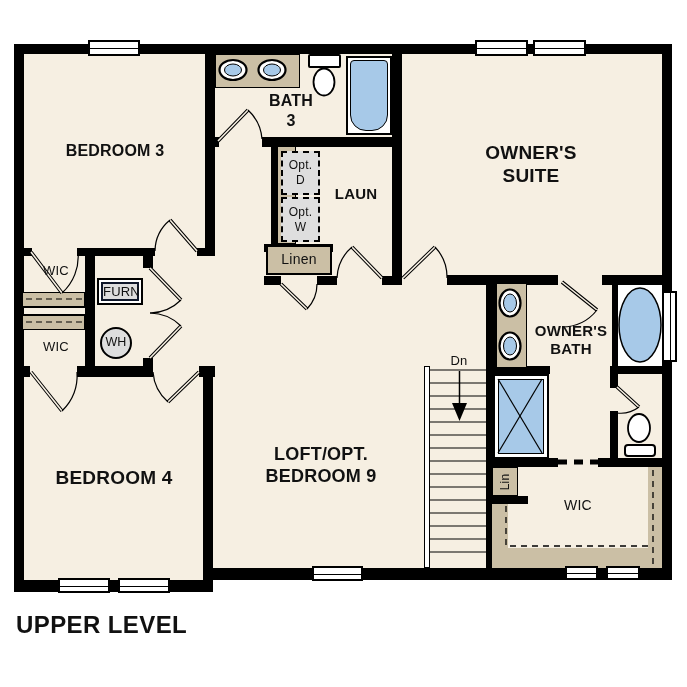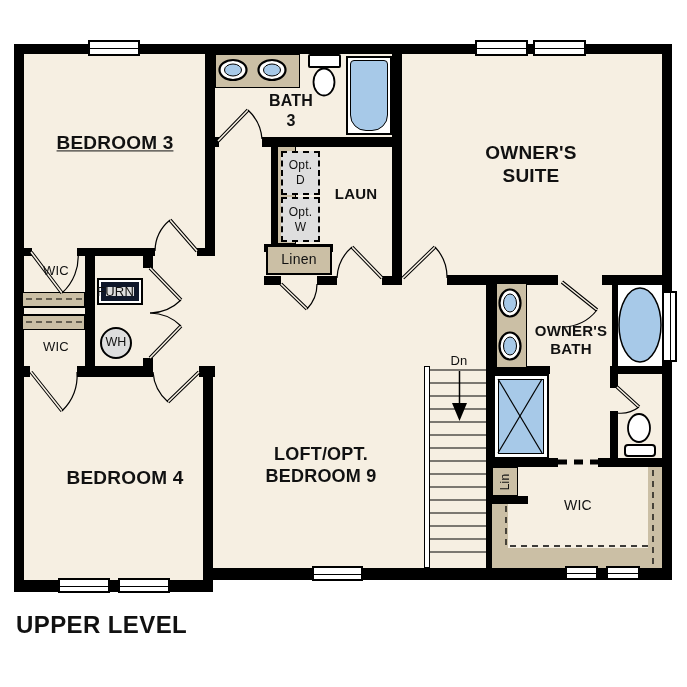--- a/index.html
+++ b/index.html
@@ -119,21 +119,21 @@
 
   <div class="graybox dashedbox" style="left:281px;top:151px;width:39px;height:44px;">
     <span class="lbl reg" style="position:static;transform:none;font-size:12px;">Opt.
 D</span>
   </div>
   <div class="graybox dashedbox" style="left:281px;top:197px;width:39px;height:45px;">
     <span class="lbl reg" style="position:static;transform:none;font-size:12px;">Opt.
 W</span>
   </div>
   <div style="position:absolute;left:97px;top:278px;width:46px;height:27px;background:#fff;border:2px solid #000;box-sizing:border-box;">
-    <div class="graybox" style="position:absolute;left:2px;top:2px;right:2px;bottom:2px;border:5px solid #0f172a;display:flex;align-items:center;justify-content:flex-end;">
+    <div class="graybox" style="position:absolute;left:2px;top:2px;right:2px;bottom:2px;border:2px solid #0f172a;display:flex;align-items:center;justify-content:flex-start;">
       <span class="lbl reg" style="position:static;transform:none;font-size:13px;">FURN</span>
     </div>
   </div>
   <div class="graybox" style="left:100px;top:327px;width:32px;height:32px;border:2px solid #000;border-radius:50%;display:flex;align-items:center;justify-content:center;">
     <span class="lbl reg" style="position:static;transform:none;font-size:12.5px;">WH</span>
   </div>
 
   <svg width="687" height="687" viewBox="0 0 687 687">
 
     <g stroke="#000" stroke-width="1">
@@ -201,30 +201,30 @@
     <g stroke="#000" stroke-width="1.3" fill="none" stroke-dasharray="6,5">
       <path d="M506,506 V546 H648"></path>
       <path d="M653,470 V564"></path>
     </g>
     <g stroke="#000" stroke-width="1.2" stroke-dasharray="6,4">
       <line x1="26" y1="299" x2="83" y2="299"></line>
       <line x1="26" y1="322" x2="83" y2="322"></line>
     </g>
   </svg>
 
-  <div class="lbl" style="left:115px;top:143px;font-size:19px;text-decoration:underline;">BEDROOM 3</div>
+  <div class="lbl" style="left:115px;top:151px;font-size:16px;">BEDROOM 3</div>
   <div class="lbl" style="left:291px;top:111px;font-size:16px;">BATH
 3</div>
   <div class="lbl" style="left:531px;top:164px;font-size:19px;">OWNER'S
 SUITE</div>
   <div class="lbl" style="left:356px;top:194px;font-size:15px;">LAUN</div>
   <div class="lbl reg" style="left:299px;top:260px;font-size:14px;">Linen</div>
   <div class="lbl reg" style="left:56px;top:271px;font-size:13px;">WIC</div>
   <div class="lbl reg" style="left:56px;top:347px;font-size:13px;">WIC</div>
-  <div class="lbl" style="left:114px;top:478px;font-size:19px;margin-left:11px;">BEDROOM 4</div>
+  <div class="lbl" style="left:114px;top:478px;font-size:19px;">BEDROOM 4</div>
   <div class="lbl" style="left:321px;top:466px;font-size:18px;">LOFT/OPT.
 BEDROOM 9</div>
   <div class="lbl reg" style="left:459px;top:361px;font-size:13px;">Dn</div>
   <div class="lbl" style="left:571px;top:340px;font-size:15px;">OWNER'S
 BATH</div>
   <div class="lbl reg" style="left:505px;top:482px;font-size:12px;transform:translate(-50%,-50%) rotate(-90deg);">Lin</div>
   <div class="lbl reg" style="left:578px;top:506px;font-size:14px;">WIC</div>
 
   <div class="lbl" style="left:16px;top:625px;transform:translate(0,-50%);font-size:24px;letter-spacing:.4px;">UPPER LEVEL</div>
 </div>

